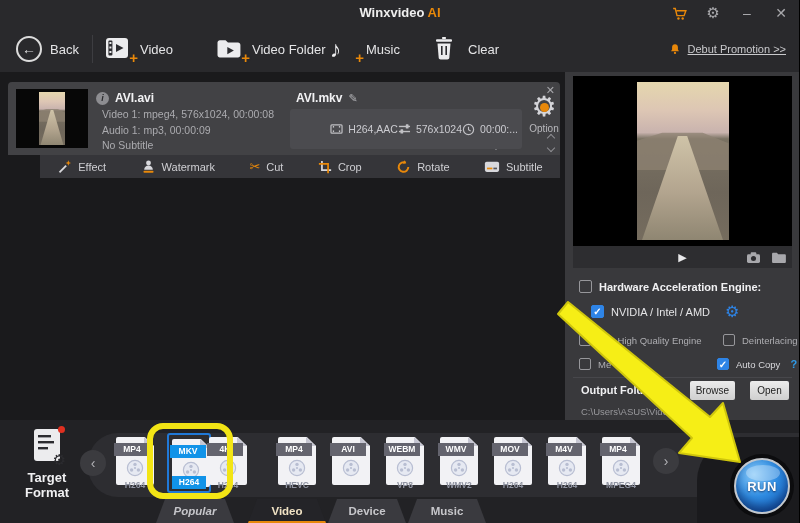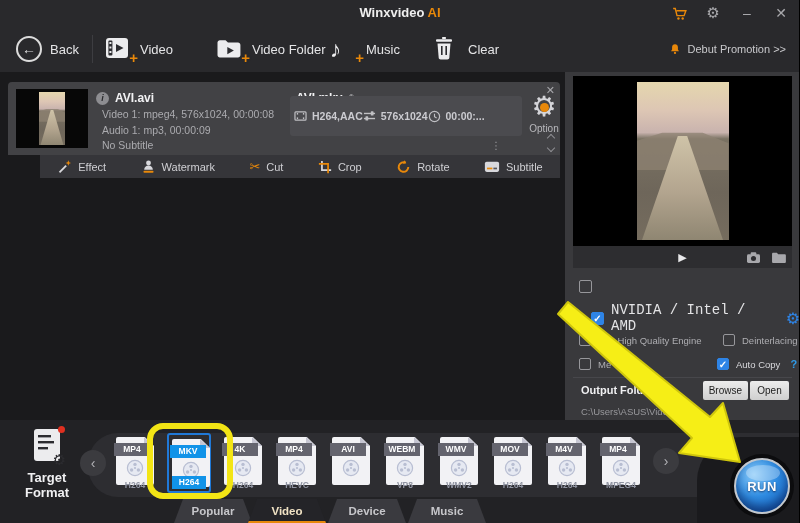--- a/index.html
+++ b/index.html
@@ -23,21 +23,21 @@
   .tool-label { font-size:13px; color:#e4e4e6; }
   .back-circle { width:26px; height:26px; border:2px solid #dcdcdc; border-radius:50%;
                  display:flex; align-items:center; justify-content:center; color:#dcdcdc;
                  font-size:14px; font-weight:bold; }
   .tool-sep { position:absolute; left:92px; top:9px; width:1px; height:28px; background:#3d3d41; }
   .icon-wrap { position:relative; width:28px; height:26px; }
   .plus-badge { position:absolute; right:-6px; bottom:-4px; color:#e8880a; font-size:15px; font-weight:bold;
                 text-shadow:0 0 2px #29292c; }
   .music-glyph { font-size:23px; color:#ececee; line-height:26px; }
   .promo { position:absolute; right:14px; top:0; height:46px; display:flex; align-items:center; gap:6px; }
-  .promo-text { font-size:11px; color:#c9c9cc; }
+  .promo-text { font-size:11px; color:#c9c9cc; text-decoration:underline; }
 
   
   .main { position:absolute; left:0; top:72px; width:565px; height:348px; background:#1a1a1c; }
 
   
   .file-card { position:absolute; left:8px; top:10px; width:552px; height:73px; background:#424245;
                border-radius:4px 4px 0 0; }
   .thumb { position:absolute; left:8px; top:7px; width:72px; height:59px; background:#070707; }
   .scene { position:relative; overflow:hidden;
            background:linear-gradient(180deg,#e5d7ae 0%,#ddc6b4 18%,#c9b3ae 32%,#7a7263 36%,#6e665a 70%,#756c5e 100%); }
@@ -52,22 +52,22 @@
                 align-items:center; justify-content:center; }
   .src-title { position:absolute; left:88px; top:9px; display:flex; align-items:center; gap:6px; }
   .src-name { font-size:12px; font-weight:bold; color:#f2f2f4; }
   .track-row { position:absolute; left:94px; width:420px; display:flex; align-items:center; }
   .track-text { font-size:10.5px; color:#ababaf; flex:1; }
   .dots { color:#9a9a9e; font-size:10px; margin-right:10px; }
   .mini-i { width:11px; height:11px; border-radius:50%; background:#5f5f64; color:#c9c9cc;
             font-size:8px; font-style:italic; display:inline-flex; align-items:center; justify-content:center; }
   .out-title { position:absolute; left:288px; top:9px; display:flex; align-items:center; gap:6px; }
   .pencil { color:#b0b0b4; font-size:11px; }
-  .inner-box { position:absolute; left:282px; top:14px; width:232px; height:40px; background:#4b4b4f;
-               border-radius:3px; display:flex; align-items:center; justify-content:flex-start; padding:0 4px;font-weight:bold; }
+  .inner-box { position:absolute; left:282px; top:27px; width:232px; height:40px; background:#4b4b4f;
+               border-radius:3px; display:flex; align-items:center; justify-content:flex-end; padding:0 4px; }
   .pill { display:flex; align-items:center; gap:5px; font-size:10.5px; color:#cbcbd0; }
   .option-box { position:absolute; left:517px; top:10px; width:38px; text-align:center; }
   .option-gear { position:relative; font-size:28px; color:#d4d4d8; line-height:30px; }
   .option-gear::after { content:""; position:absolute; left:50%; top:50%; width:9px; height:9px;
                         margin:-4px 0 0 -4.5px; border-radius:50%; background:#e8880a; }
   .option-label { font-size:10px; color:#b8b8bc; margin-top:1px; }
   .card-close { position:absolute; right:5px; top:2px; color:#a8a8ac; font-size:11px; }
   .card-chevrons { position:absolute; right:6px; bottom:4px; display:flex; flex-direction:column; gap:4px; }
   .chev { width:6px; height:6px; border-right:1.5px solid #8d8d91; border-bottom:1.5px solid #8d8d91; }
   .chev.up { transform:rotate(-135deg); }
@@ -87,27 +87,27 @@
                display:flex; align-items:center; }
   .play-glyph { position:absolute; left:50%; transform:translateX(-50%); color:#e8e8ea; font-size:11px; }
   .pc-right { position:absolute; right:6px; display:flex; gap:10px; align-items:center; }
 
   .settings { position:absolute; left:0; top:200px; width:235px; }
   .chk-row { position:absolute; display:flex; align-items:center; gap:7px; }
   .checkbox { width:13px; height:13px; border:1px solid #97979b; border-radius:2px; background:transparent;
               display:flex; align-items:center; justify-content:center; flex:none; }
   .checkbox.checked { background:#2e84e6; border-color:#2e84e6; color:#fff; font-size:10px; font-weight:bold; }
   .lbl-bold { font-size:11px; font-weight:bold; color:#f0f0f2; }
-  .lbl-white { font-size:14px; color:#e4e4e6;font-family:Liberation Mono, monospace; }
+  .lbl-white { font-size:11px; color:#e4e4e6; }
   .lbl-gray { font-size:9.5px; color:#aeaeb2; }
   .blue-gear { color:#2e84e6; font-size:16px; margin-left:8px; }
   .help-q { color:#2e9ae8; font-size:11px; font-weight:bold; margin-left:3px; }
   .divider { position:absolute; left:8px; top:305px; width:219px; height:1px; background:#47474b; }
   .out-folder-row { position:absolute; left:16px; top:312px; width:212px; display:flex; align-items:center; }
-  .out-buttons { position:absolute; right:4px; top:-3px; display:flex; gap:2px; }
+  .out-buttons { position:absolute; right:4px; top:-3px; display:flex; gap:15px; }
   .btn-light { min-width:39px; height:19px; background:linear-gradient(#ececec,#cfcfcf); color:#1c1c1c;
                font-size:10px; display:flex; align-items:center; justify-content:center; border-radius:2px;
                padding:0 6px; }
   .out-path { position:absolute; left:16px; top:334px; font-size:9.5px; color:#98989c; }
 
   
   .bottombar { position:absolute; left:0; top:420px; width:800px; height:103px; background:#222225; }
   .format-pill { position:absolute; left:88px; top:13px; width:712px; height:64px; background:#2d2d31;
                  border-radius:30px 0 0 30px; }
   .nav-circle { position:absolute; width:26px; height:26px; border-radius:50%; background:#3b3b3f;
@@ -368,20 +368,21 @@
           </svg>
         <svg width="15" height="12" viewBox="0 0 16 13">
             <path d="M1 3.4c0-.8.6-1.4 1.4-1.4h3.8l1.5 1.5h6.9c.8 0 1.4.6 1.4 1.4v6.7c0 .8-.6 1.4-1.4 1.4H2.4c-.8 0-1.4-.6-1.4-1.4z" fill="#a8a8ac"></path>
           </svg>
       </span>
     </div>
 
     <div class="settings">
       <div class="chk-row" style="left:14px; top:8px;">
         <span class="checkbox"></span>
+        <span class="lbl-bold">Hardware Acceleration Engine:</span>
       </div>
       <div class="chk-row" style="left:26px; top:30px;">
         <span class="checkbox checked">✓</span>
         <span class="lbl-white">NVIDIA / Intel / AMD</span>
         <span class="blue-gear">⚙</span>
       </div>
       <div class="chk-row" style="left:14px; top:62px;">
         <span class="checkbox" style="width:12px;height:12px;"></span>
         <span class="lbl-gray">Use High Quality Engine</span>
       </div>
@@ -451,21 +452,21 @@
     <div class="banner">MKV</div>
     <svg class="reel" width="20" height="20" viewBox="0 0 20 20">
       <circle cx="10" cy="10" r="7.6" fill="#e6e9f2" stroke="#b8bed2" stroke-width="1.2"></circle>
       <circle cx="10" cy="6.4" r="1.7" fill="#b8bed2"></circle>
       <circle cx="6.6" cy="12" r="1.7" fill="#b8bed2"></circle>
       <circle cx="13.4" cy="12" r="1.7" fill="#b8bed2"></circle>
       <circle cx="10" cy="10" r="1.1" fill="#b8bed2"></circle>
     </svg>
     <div class="codec">H264</div>
   </div>
-        <div class="format-item" style="left: 221px;">
+        <div class="format-item" style="left: 206px;">
     <div class="page"></div>
     <div class="fold"></div>
     <div class="banner">4K</div>
     <svg class="reel" width="20" height="20" viewBox="0 0 20 20">
       <circle cx="10" cy="10" r="7.6" fill="#e6e9f2" stroke="#b8bed2" stroke-width="1.2"></circle>
       <circle cx="10" cy="6.4" r="1.7" fill="#b8bed2"></circle>
       <circle cx="6.6" cy="12" r="1.7" fill="#b8bed2"></circle>
       <circle cx="13.4" cy="12" r="1.7" fill="#b8bed2"></circle>
       <circle cx="10" cy="10" r="1.1" fill="#b8bed2"></circle>
     </svg>
@@ -565,21 +566,21 @@
       </div>
 
     <div class="yellow-box"></div>
 
     <div class="run-zone"></div>
     <div class="run-btn">
       <span class="run-label">RUN</span>
     </div>
 
     <div class="tabs">
-      <span class="tab" style="left:174px;">Popular</span>
+      <span class="tab" style="left:156px;font-style:italic;">Popular</span>
       <span class="tab active" style="left:248px;">Video</span>
       <span class="tab" style="left:328px;">Device</span>
       <span class="tab" style="left:408px;">Music</span>
     </div>
   </div>
 
   <svg class="arrow-overlay" viewBox="0 0 800 523">
     <polygon points="568,302 710,417 723,403 740,462 679,453 692,438 558,314" fill="#f6ee16" stroke="#cfc60c" stroke-width="2" stroke-linejoin="round"></polygon>
   </svg>
 

